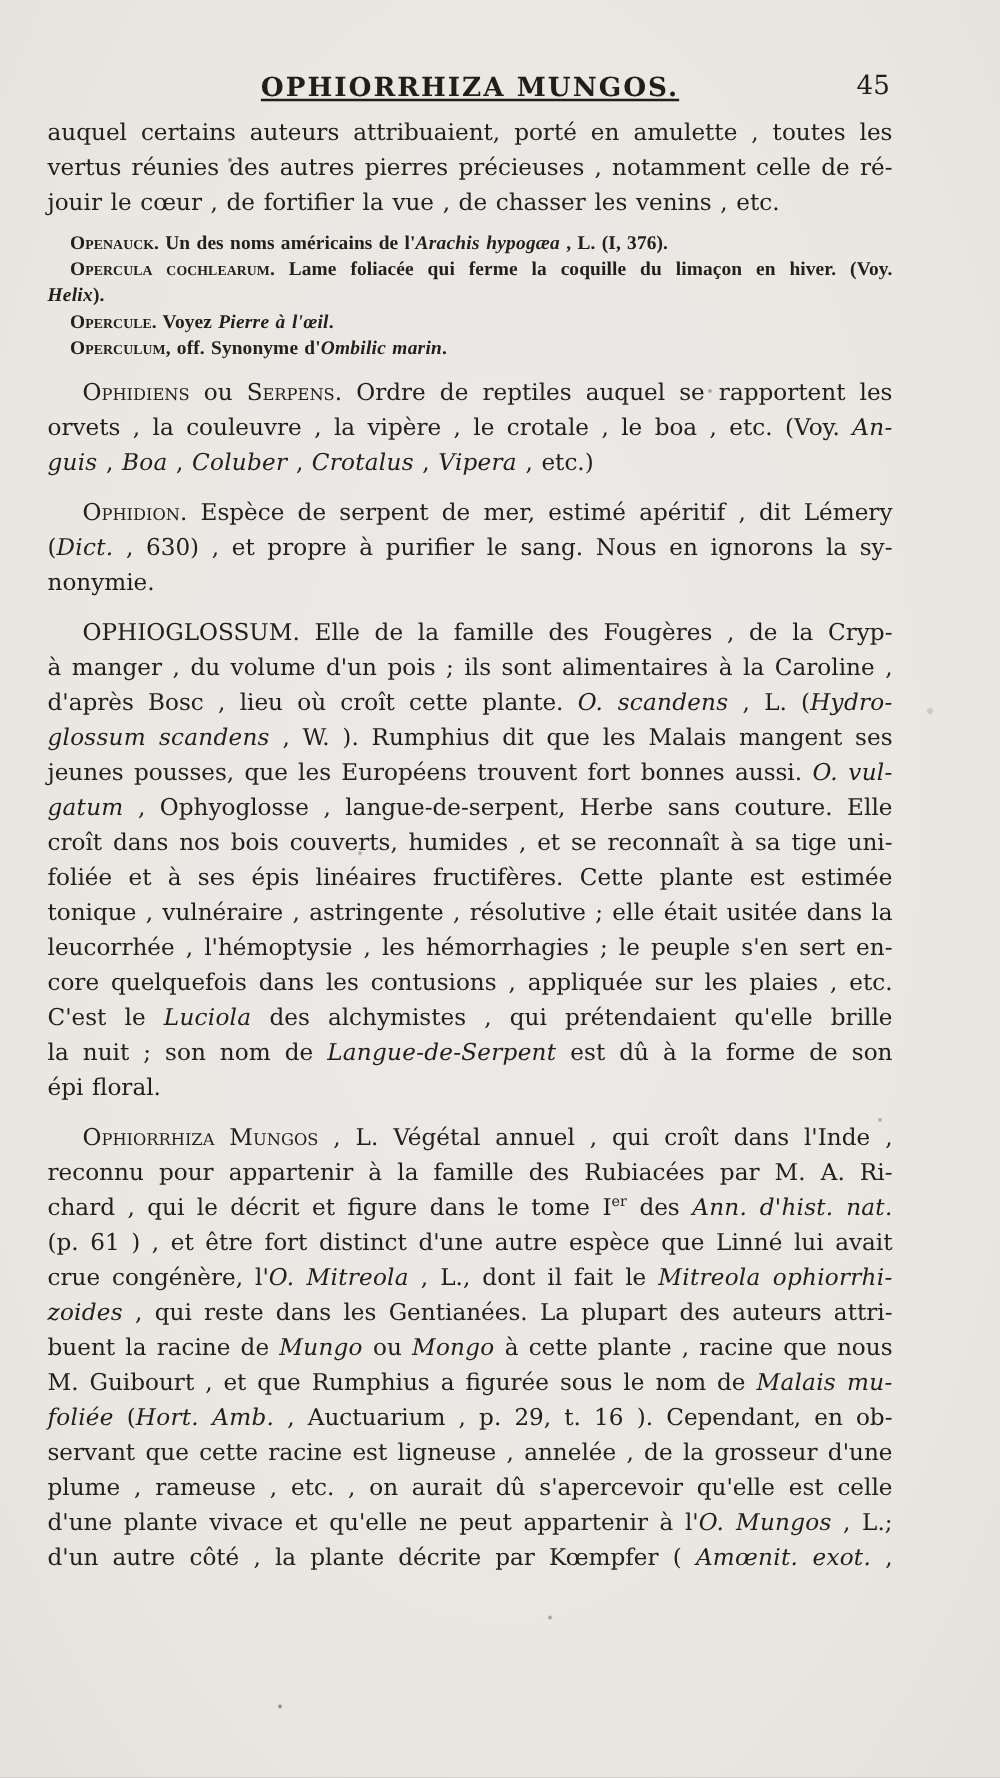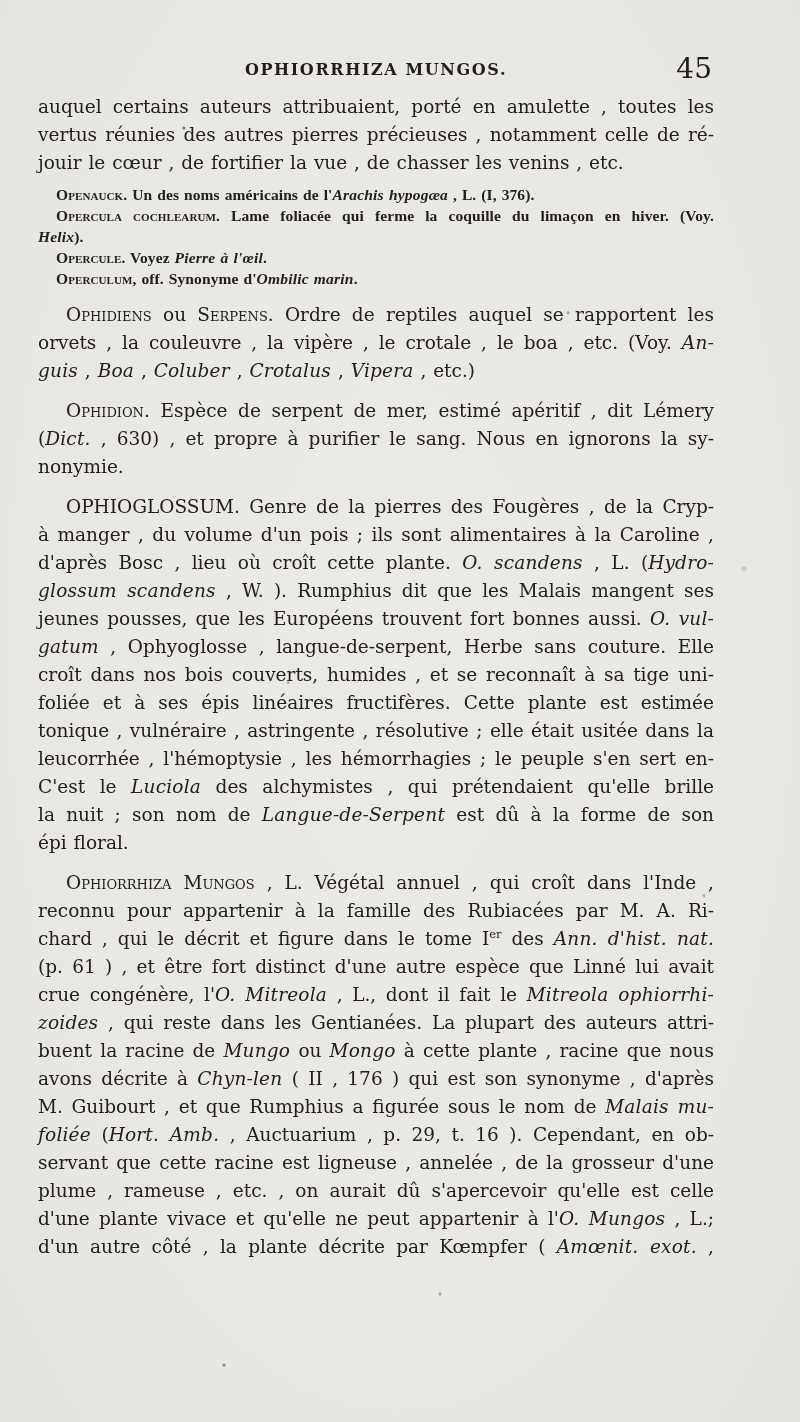--- a/index.html
+++ b/index.html
@@ -17,26 +17,26 @@
       radial-gradient(circle at 28% 96%, rgba(40,38,34,.45) 0 1px, transparent 2px),
       radial-gradient(circle at 55% 91%, rgba(40,38,34,.35) 0 1px, transparent 2px),
       radial-gradient(circle at 93% 40%, rgba(120,115,100,.25) 0 2px, transparent 3px),
       radial-gradient(ellipse at 50% 45%, #ebeae6 0%, #e8e7e2 70%, #e2e1dc 100%);
     font-family:"DejaVu Serif","Liberation Serif",serif;
   }
   .text-column { position:absolute; left:38px; top:58px; width:676px; }
 
   .header { position:relative; height:35px; }
   .running-title {
-    text-align:center; font-weight:bold; font-size:16px;
-    letter-spacing:1.6px; line-height:24px; color:#211e19;
+    text-align:center; font-weight:bold; font-size:21px;
+    letter-spacing:1.6px; line-height:24px; color:#211e19;text-decoration:underline;
   }
   .page-number {
     position:absolute; right:2px; top:-3px;
-    font-size:28px; line-height:27px; color:#211e19;
+    font-size:21px; line-height:27px; color:#211e19;
   }
 
   .para { font-size:18.5px; }
   .para .line { line-height:28px; white-space:normal; }
   .line { text-align:justify; text-align-last:justify; word-spacing:1px; }
   .line.last { text-align-last:left; }
   .para .line.indent { text-indent:28px;margin-top:12px; }
 
   .entries {
     margin:7px 0 8px;
@@ -91,44 +91,44 @@
         <div class="line last"><i>guis</i> , <i>Boa</i> , <i>Coluber</i> , <i>Crotalus</i> , <i>Vipera</i> , etc.)</div>
       </div>
 
     <div class="para">
         <div class="line indent"><span class="sc">Ophidion</span>. Espèce de serpent de mer, estimé apéritif , dit Lémery</div>
         <div class="line">(<i>Dict.</i> , 630) , et propre à purifier le sang. Nous en ignorons la sy-</div>
         <div class="line last">nonymie.</div>
       </div>
 
     <div class="para gap-sm">
-        <div class="line indent">OPHIOGLOSSUM. Genre de la pierres des Fougères , de la Cryp-</div>
+        <div class="line indent">OPHIOGLOSSUM. Elle de la famille des Fougères , de la Cryp-</div>
         <div class="line">à manger , du volume d'un pois ; ils sont alimentaires à la Caroline ,</div>
         <div class="line">d'après Bosc , lieu où croît cette plante. <i>O. scandens</i> , L. (<i>Hydro-</i></div>
         <div class="line"><i>glossum scandens</i> , W. ). Rumphius dit que les Malais mangent ses</div>
         <div class="line">jeunes pousses, que les Européens trouvent fort bonnes aussi. <i>O. vul-</i></div>
         <div class="line"><i>gatum</i> , Ophyoglosse , langue-de-serpent, Herbe sans couture. Elle</div>
         <div class="line">croît dans nos bois couverts, humides , et se reconnaît à sa tige uni-</div>
         <div class="line">foliée et à ses épis linéaires fructifères. Cette plante est estimée</div>
         <div class="line">tonique , vulnéraire , astringente , résolutive ; elle était usitée dans la</div>
         <div class="line">leucorrhée , l'hémoptysie , les hémorrhagies ; le peuple s'en sert en-</div>
+        <div class="line">core quelquefois dans les contusions , appliquée sur les plaies , etc.</div>
         <div class="line">C'est le <i>Luciola</i> des alchymistes , qui prétendaient qu'elle brille</div>
         <div class="line">la nuit ; son nom de <i>Langue-de-Serpent</i> est dû à la forme de son</div>
         <div class="line last">épi floral.</div>
       </div>
 
     <div class="para gap-sm">
         <div class="line indent"><span class="sc">Ophiorrhiza Mungos</span> , L. Végétal annuel , qui croît dans l'Inde ,</div>
         <div class="line">reconnu pour appartenir à la famille des Rubiacées par M. A. Ri-</div>
         <div class="line">chard , qui le décrit et figure dans le tome I<sup>er</sup> des <i>Ann. d'hist. nat.</i></div>
         <div class="line">(p. 61 ) , et être fort distinct d'une autre espèce que Linné lui avait</div>
         <div class="line">crue congénère, l'<i>O. Mitreola</i> , L., dont il fait le <i>Mitreola ophiorrhi-</i></div>
         <div class="line"><i>zoides</i> , qui reste dans les Gentianées. La plupart des auteurs attri-</div>
         <div class="line">buent la racine de <i>Mungo</i> ou <i>Mongo</i> à cette plante , racine que nous</div>
-        <div class="line">avons décrite à <i>Chyn-len</i> ( II , 176 ) qui est son synonyme , d'après</div>
         <div class="line">M. Guibourt , et que Rumphius a figurée sous le nom de <i>Malais mu-</i></div>
         <div class="line"><i>foliée</i> (<i>Hort. Amb.</i> , Auctuarium , p. 29, t. 16 ). Cependant, en ob-</div>
         <div class="line">servant que cette racine est ligneuse , annelée , de la grosseur d'une</div>
         <div class="line">plume , rameuse , etc. , on aurait dû s'apercevoir qu'elle est celle</div>
         <div class="line">d'une plante vivace et qu'elle ne peut appartenir à l'<i>O. Mungos</i> , L.;</div>
         <div class="line">d'un autre côté , la plante décrite par Kœmpfer ( <i>Amœnit. exot.</i> ,</div>
       </div>
 
   </div>
 </div>

